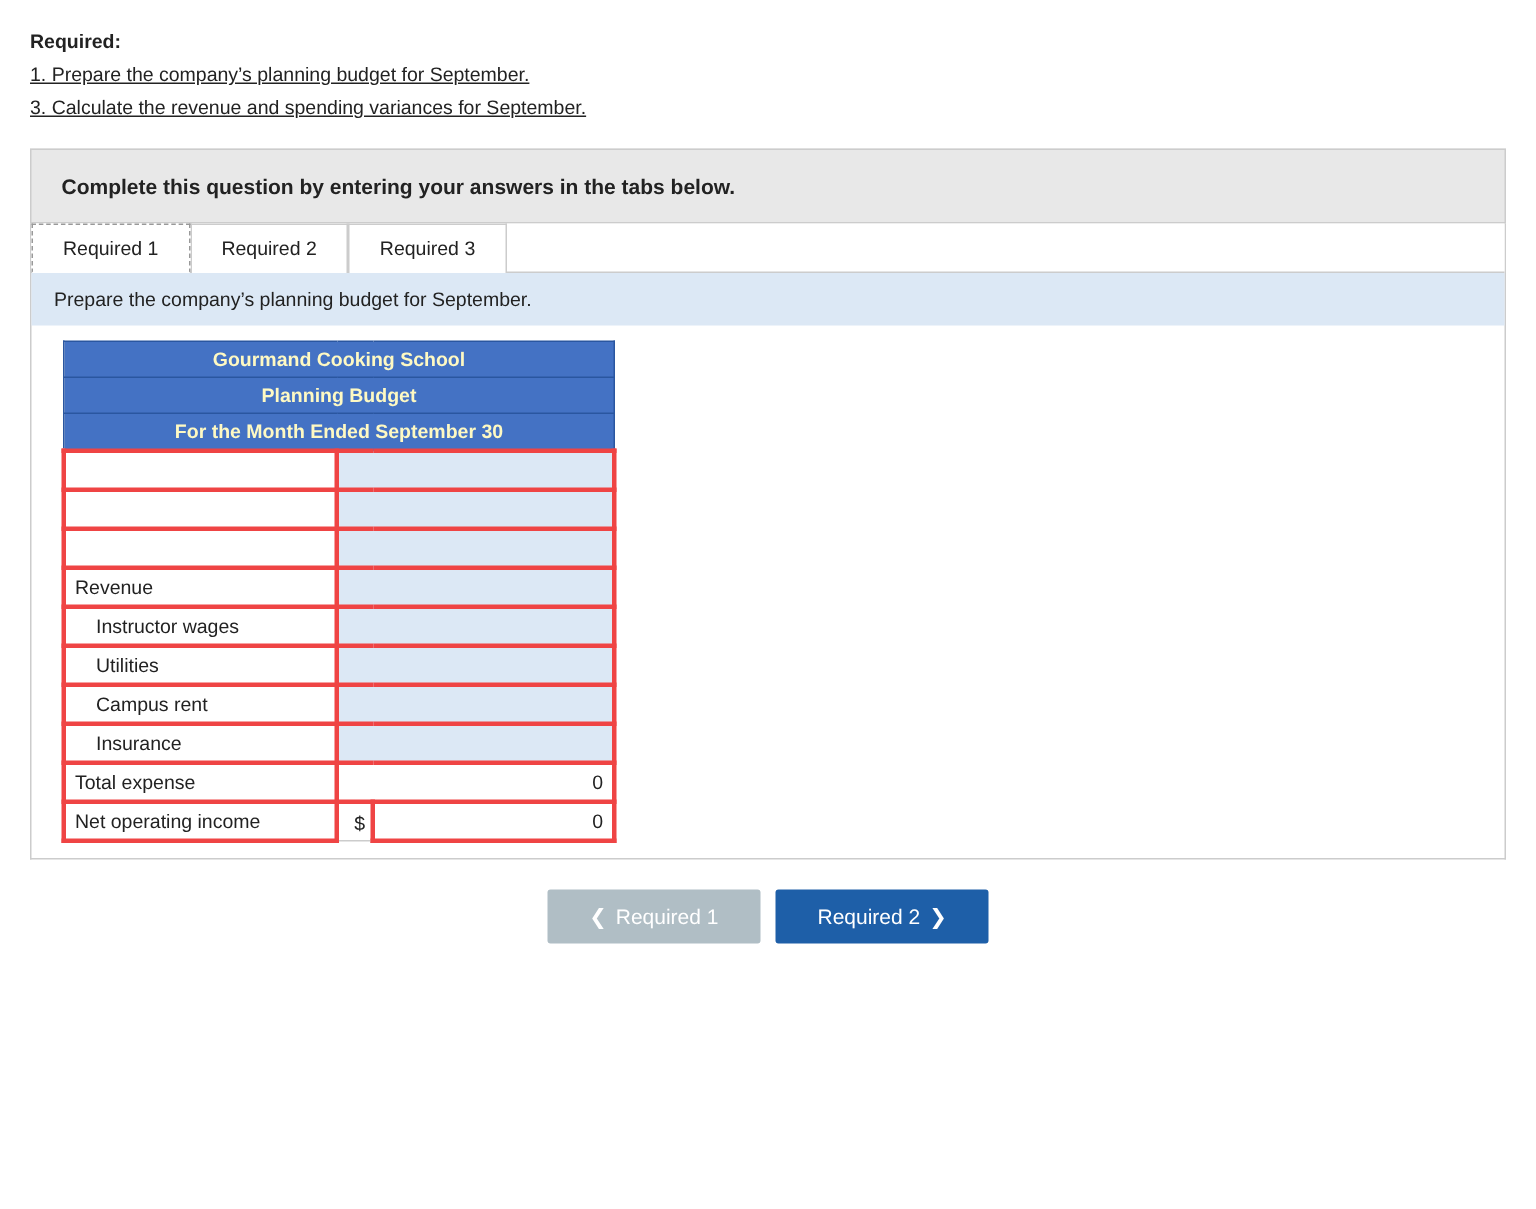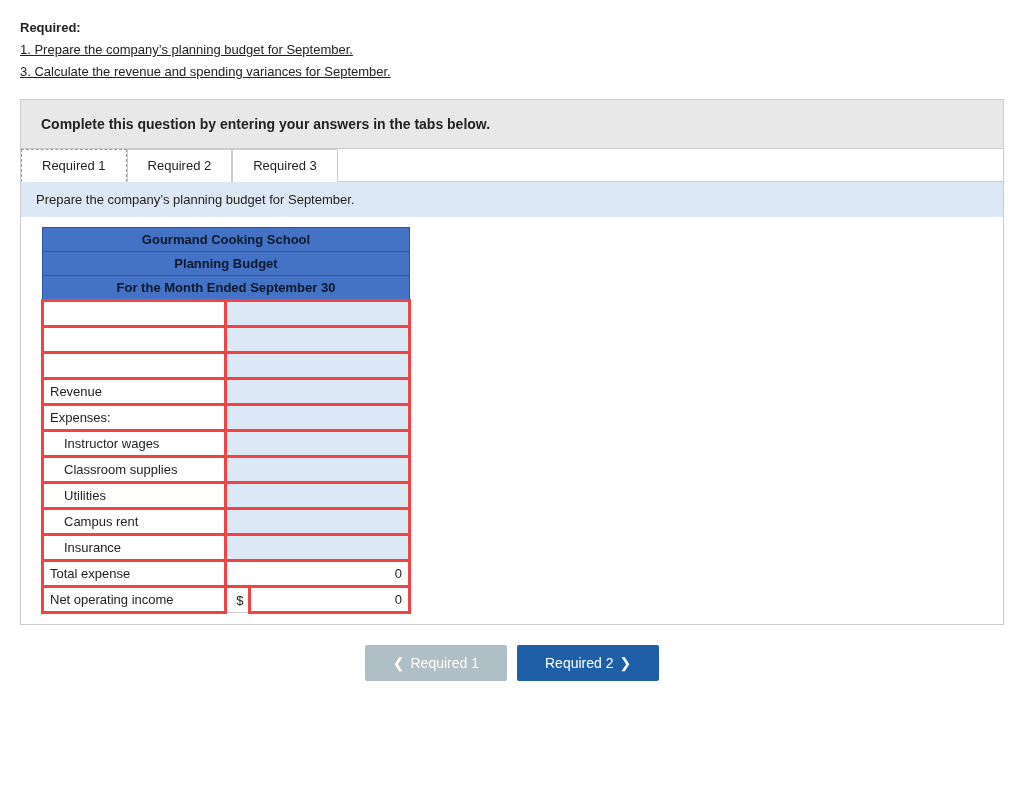--- a/index.html
+++ b/index.html
@@ -69,21 +69,21 @@
       padding: 0 0 10px 0;
     }
     .budget-table {
       border-collapse: collapse;
       width: 370px;
       margin-left: 20px;
       font-size: 13px;
     }
     .budget-table .header-row td {
       background: #4472c4;
-      color: #0f172a;
+      color: #fef9c3;
       font-weight: bold;
       text-align: center;
       padding: 4px 8px;
       border: 1px solid #2a56a0;
     }
     .budget-table .data-row td {
       border: 3px solid #ef4444;
       padding: 3px 6px;
       height: 26px;
     }
@@ -218,38 +218,28 @@
             <td class="value-cell" colspan="2"></td>
           </tr>
 
           <tr class="data-row">
             <td class="label-cell">Revenue</td>
             <td class="value-cell" colspan="2">
               <input type="text" value="" style="">
             </td>
           </tr>
 
-          <tr class="data-row">
-            <td class="label-cell">Expenses:</td>
-            <td class="value-cell" colspan="2"></td>
-          </tr>
 
           <tr class="data-row indent">
             <td class="label-cell">Instructor wages</td>
             <td class="value-cell" colspan="2">
               <input type="text" value="" style="">
             </td>
           </tr>
 
-          <tr class="data-row indent">
-            <td class="label-cell">Classroom supplies</td>
-            <td class="value-cell" colspan="2">
-              <input type="text" value="" style="">
-            </td>
-          </tr>
 
           <tr class="data-row indent">
             <td class="label-cell">Utilities</td>
             <td class="value-cell" colspan="2">
               <input type="text" value="" style="">
             </td>
           </tr>
 
           <tr class="data-row indent">
             <td class="label-cell">Campus rent</td>

